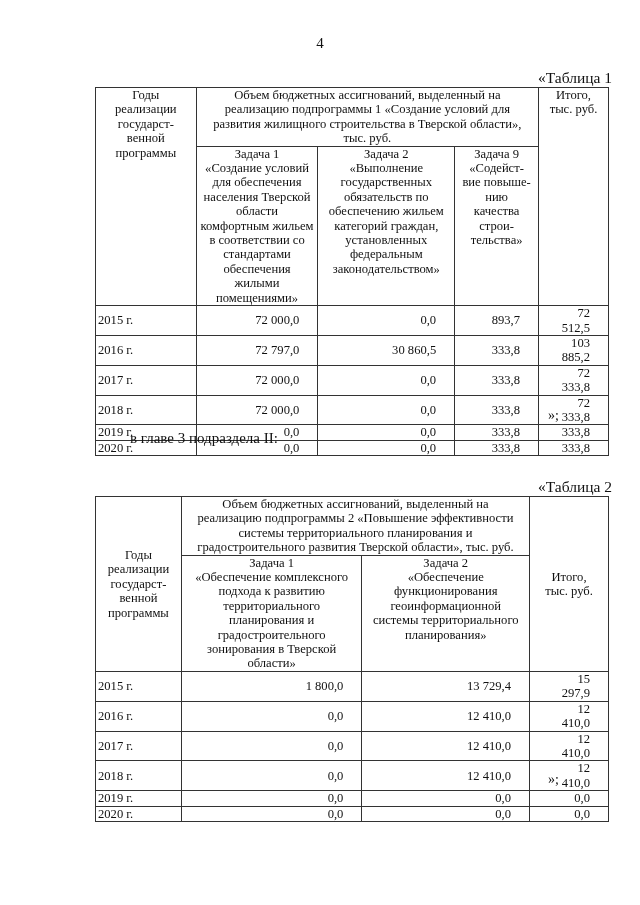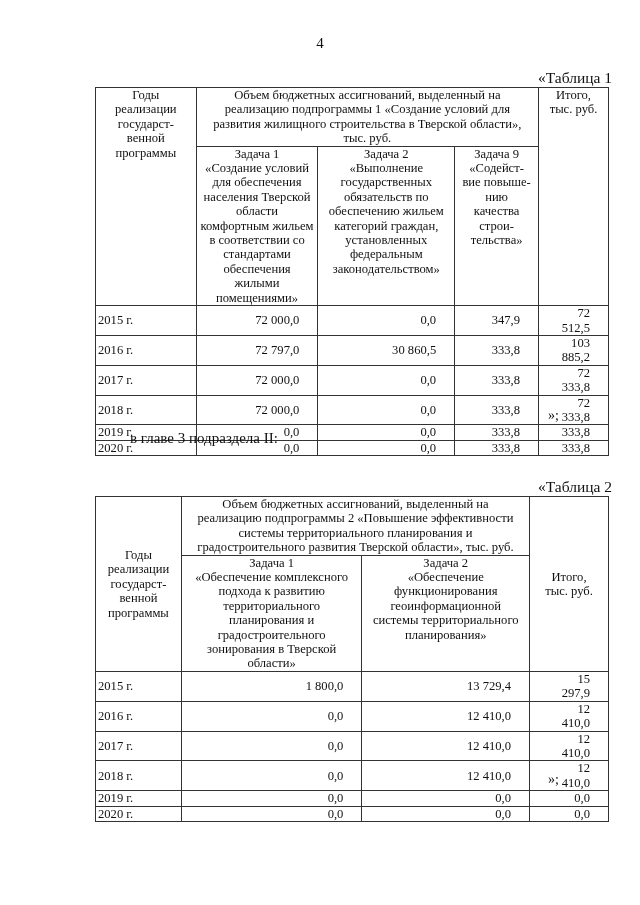--- a/index.html
+++ b/index.html
@@ -72,21 +72,21 @@
 качества
 строи-
 тельства»</td>
   </tr>
   </tbody>
     <tbody id="t1body">
       <tr>
         <td class="yr">2015 г.</td>
         <td class="num">72 000,0</td>
         <td class="num">0,0</td>
-        <td class="num">347,9</td>
+        <td class="num">893,7</td>
         <td class="num">72 512,5</td>
       </tr>
       <tr>
         <td class="yr">2016 г.</td>
         <td class="num">72 797,0</td>
         <td class="num">30 860,5</td>
         <td class="num">333,8</td>
         <td class="num">103 885,2</td>
       </tr>
       <tr>

